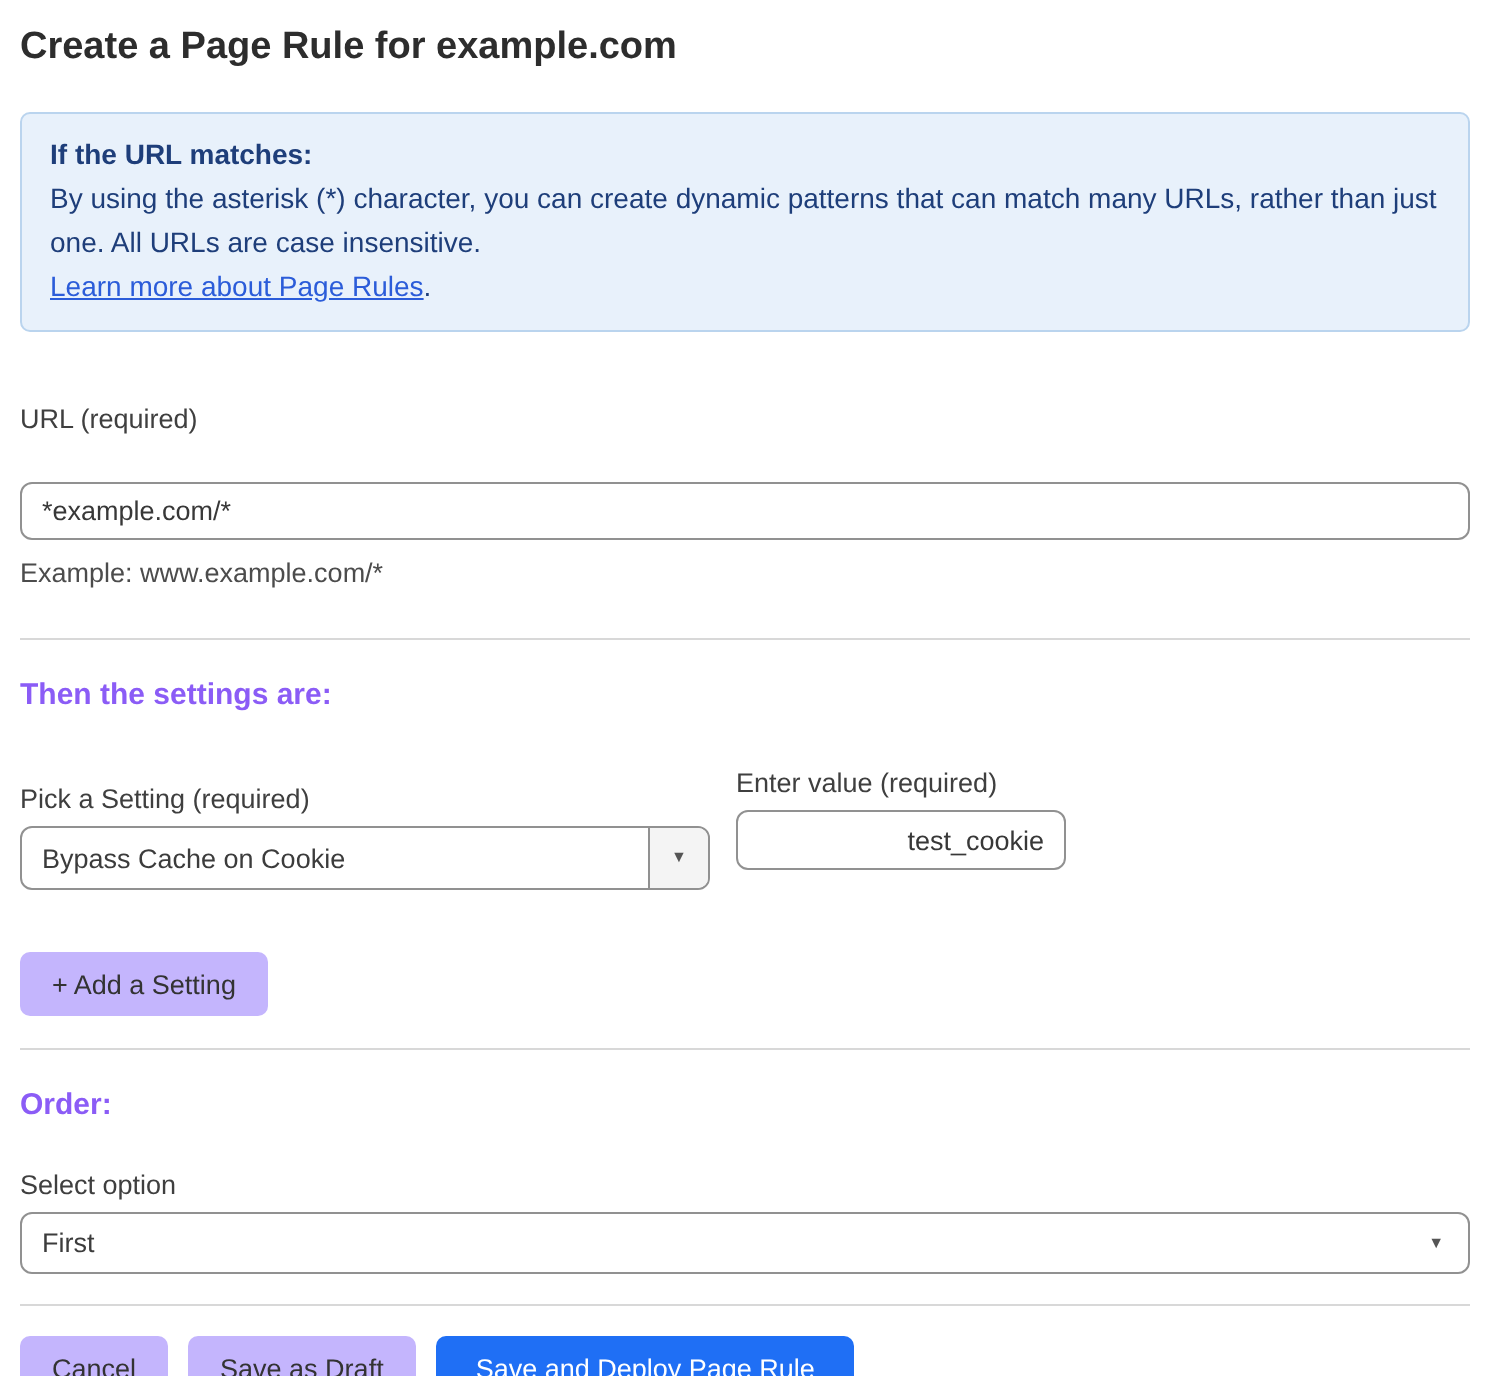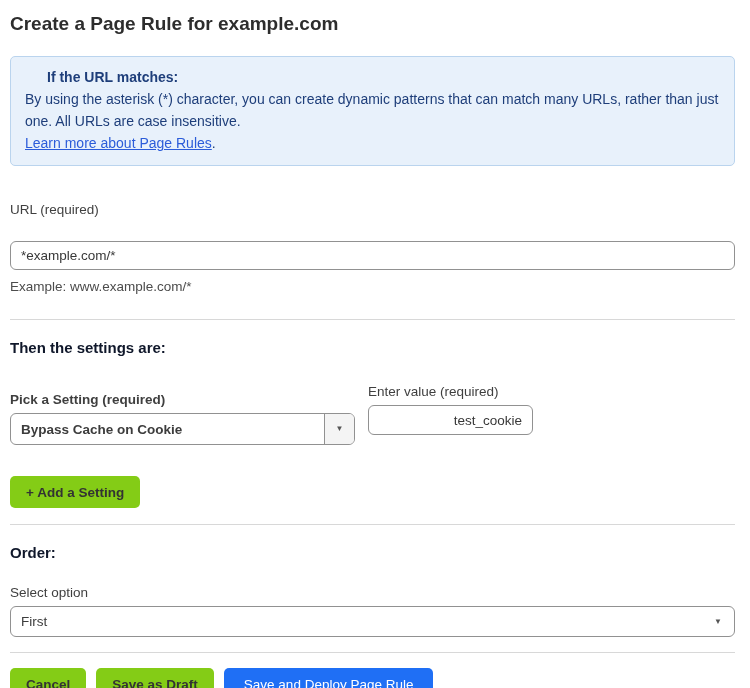--- a/index.html
+++ b/index.html
@@ -25,21 +25,21 @@
   .info-box {
     margin-top: 20px;
     background: #e8f1fb;
     border: 1px solid #bad4ee;
     border-radius: 5px;
     padding: 9px 14px 11px 14px;
     font-size: 14px;
     line-height: 22px;
     color: #1e3e7a;
   }
-  .info-box .info-heading { font-weight: bold; margin-left: 22px; }
+  .info-box .info-heading { font-weight: bold; }
   .info-link {
     color: #2b5cd9;
     text-decoration: underline;
     cursor: pointer;
   }
   .field-label {
     margin-top: 36px;
     font-size: 13.5px;
     color: #3f3f3f;
   }
@@ -65,28 +65,28 @@
   }
   .divider {
     border: none;
     border-top: 1px solid #d8d8d8;
     margin-top: 23px;
   }
   .section-heading {
     margin-top: 19px;
     font-size: 15px;
     font-weight: bold;
-    color: #0f172a;
+    color: #8b5cf6;
   }
   .settings-row {
     display: flex;
     align-items: flex-start;
     gap: 13px;
   }
-  .settings-col-left { width: 345px; font-weight: bold; }
+  .settings-col-left { width: 345px; }
   .settings-col-right { padding-top: 7px; width: 165px; }
   .settings-col-right .field-label { margin-top: 21px; }
   .select-box {
     margin-top: 6px;
     height: 32px;
     border: 1px solid #919191;
     border-radius: 6px;
     display: flex;
     align-items: center;
     background: #ffffff;
@@ -125,23 +125,22 @@
     justify-content: center;
     height: 32px;
     border: none;
     border-radius: 5px;
     padding: 0 16px;
     font-family: "Liberation Sans", sans-serif;
     font-size: 13.5px;
     cursor: pointer;
   }
   .btn-gray {
-    background: #84cc16;
+    background: #c4b5fd;
     color: #333333;
-    font-weight: bold;
   }
   .btn-primary {
     background: #1f6ff5;
     color: #ffffff;
     padding: 0 20px;
   }
   .add-setting-btn { margin-top: 31px; }
   .order-divider { margin-top: 16px; }
   .order-heading { }
   .order-select-label { margin-top: 24px; }

